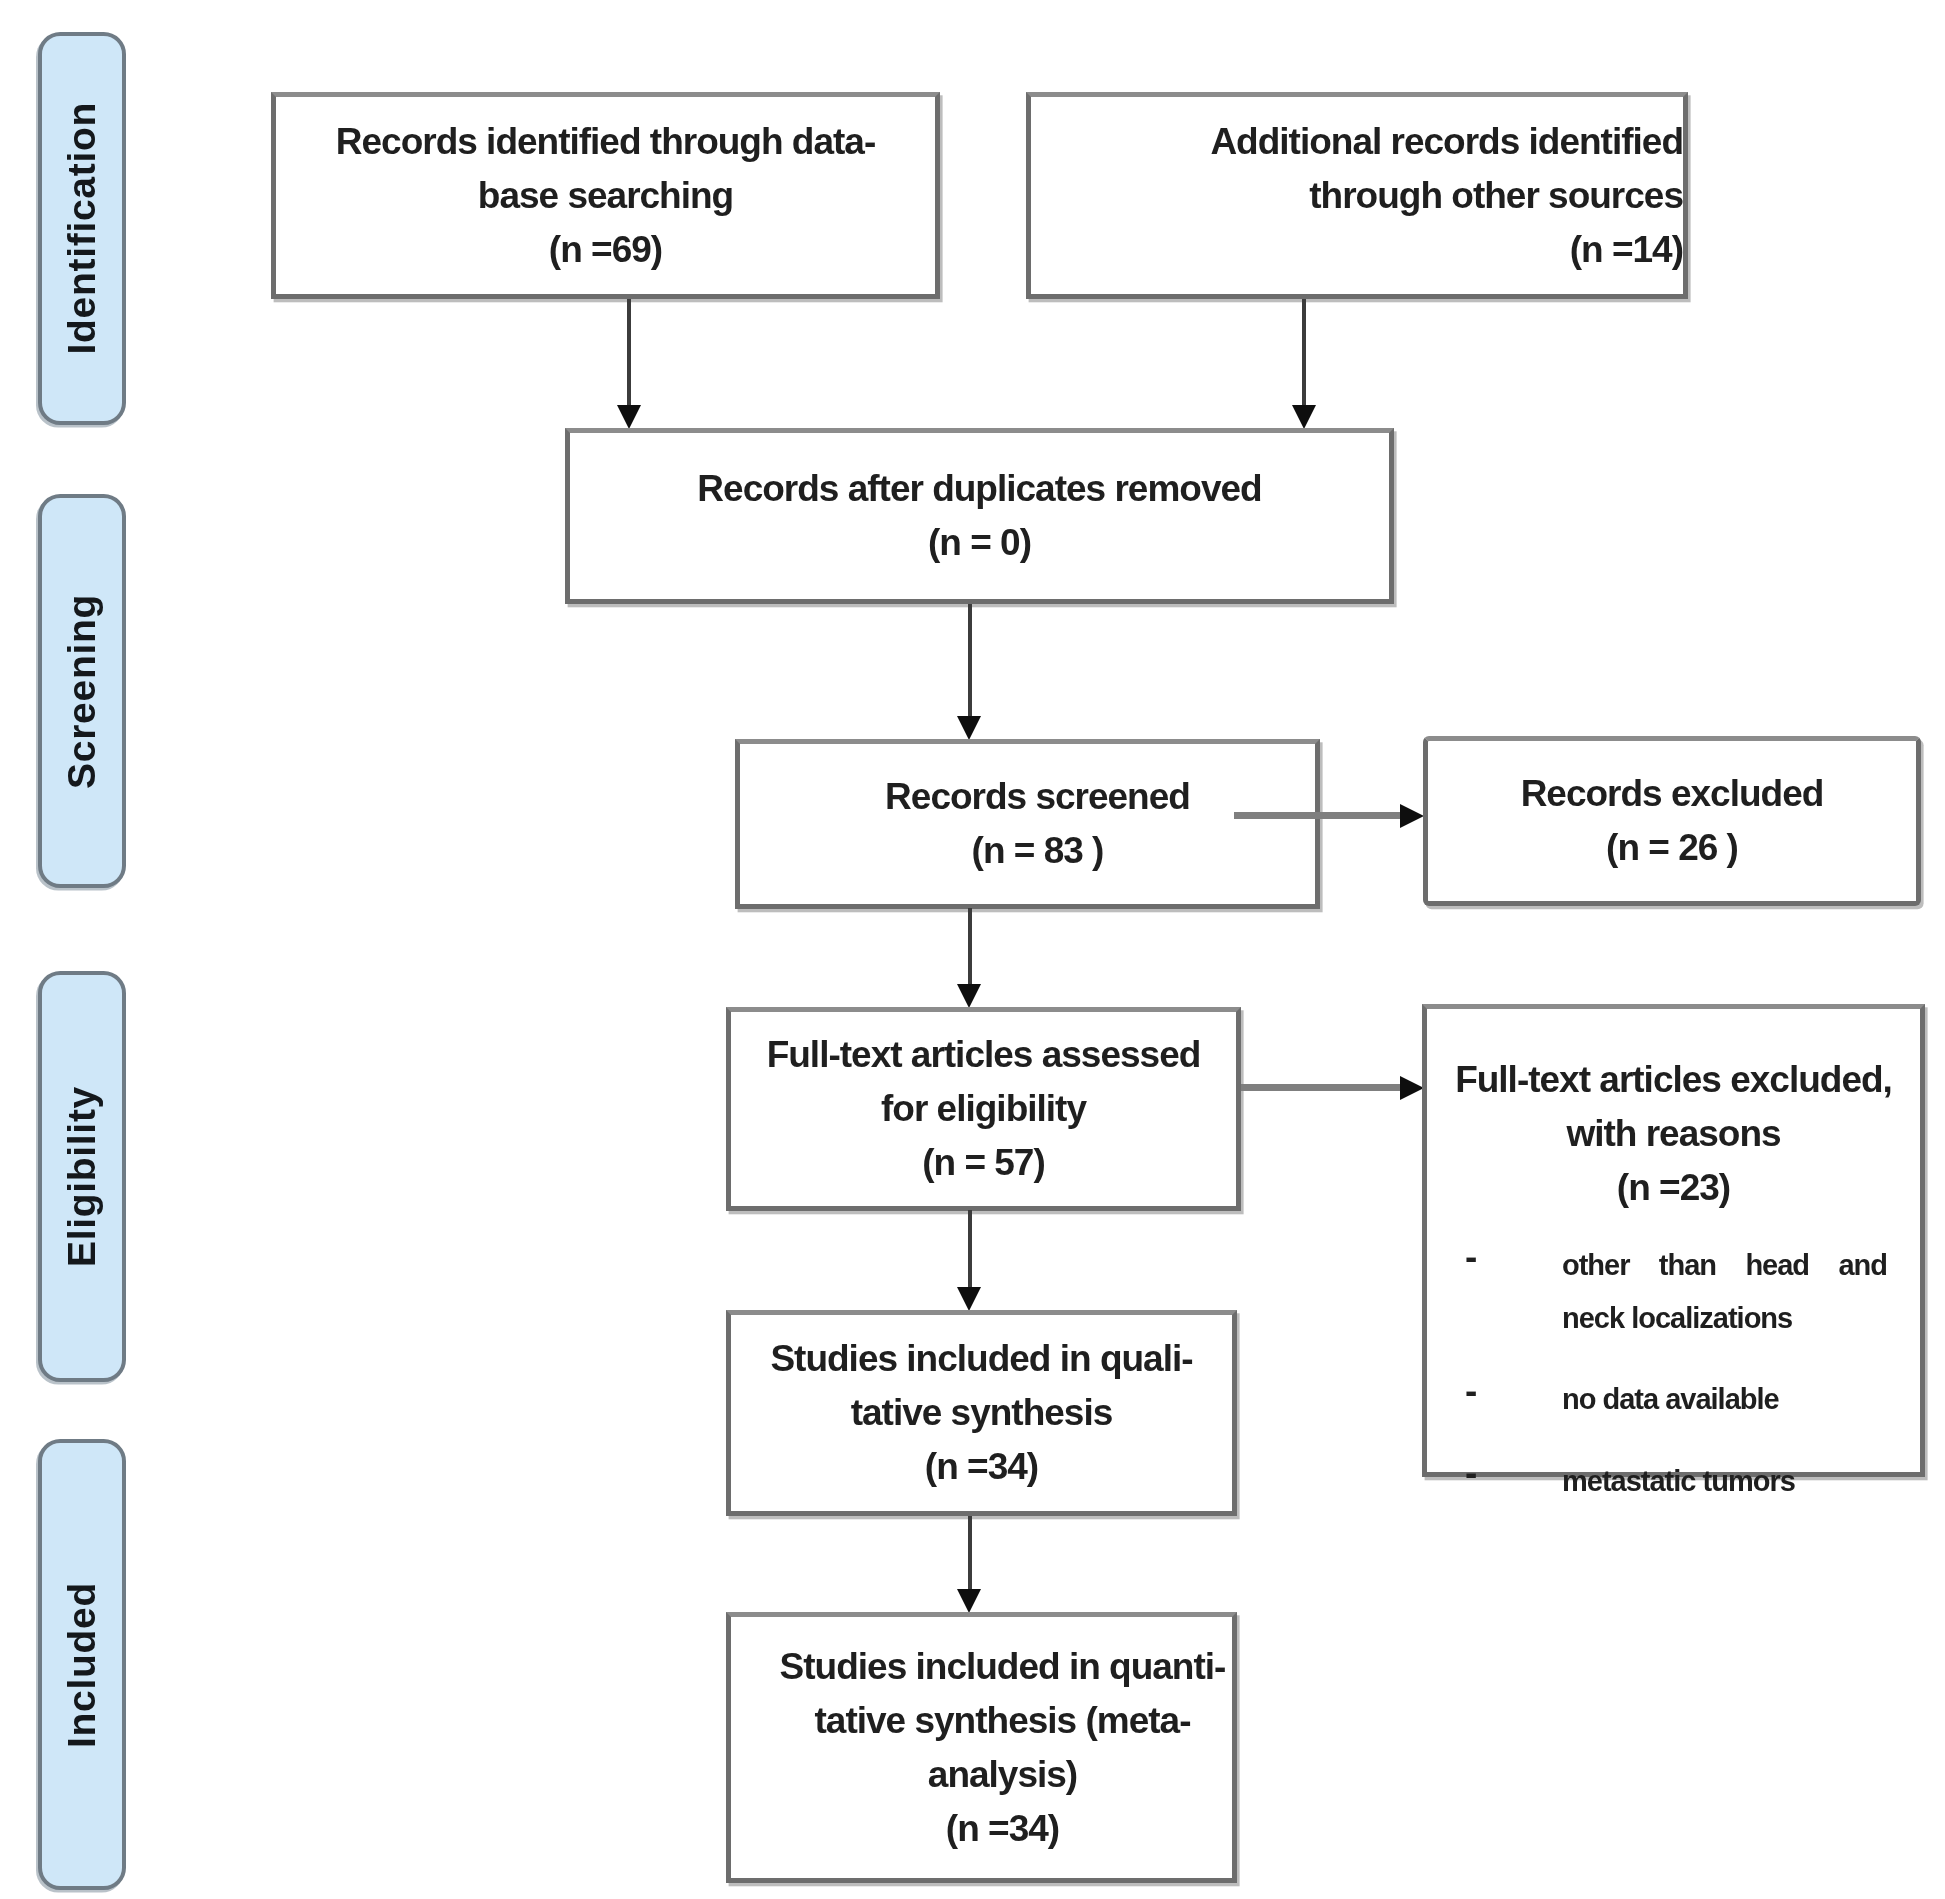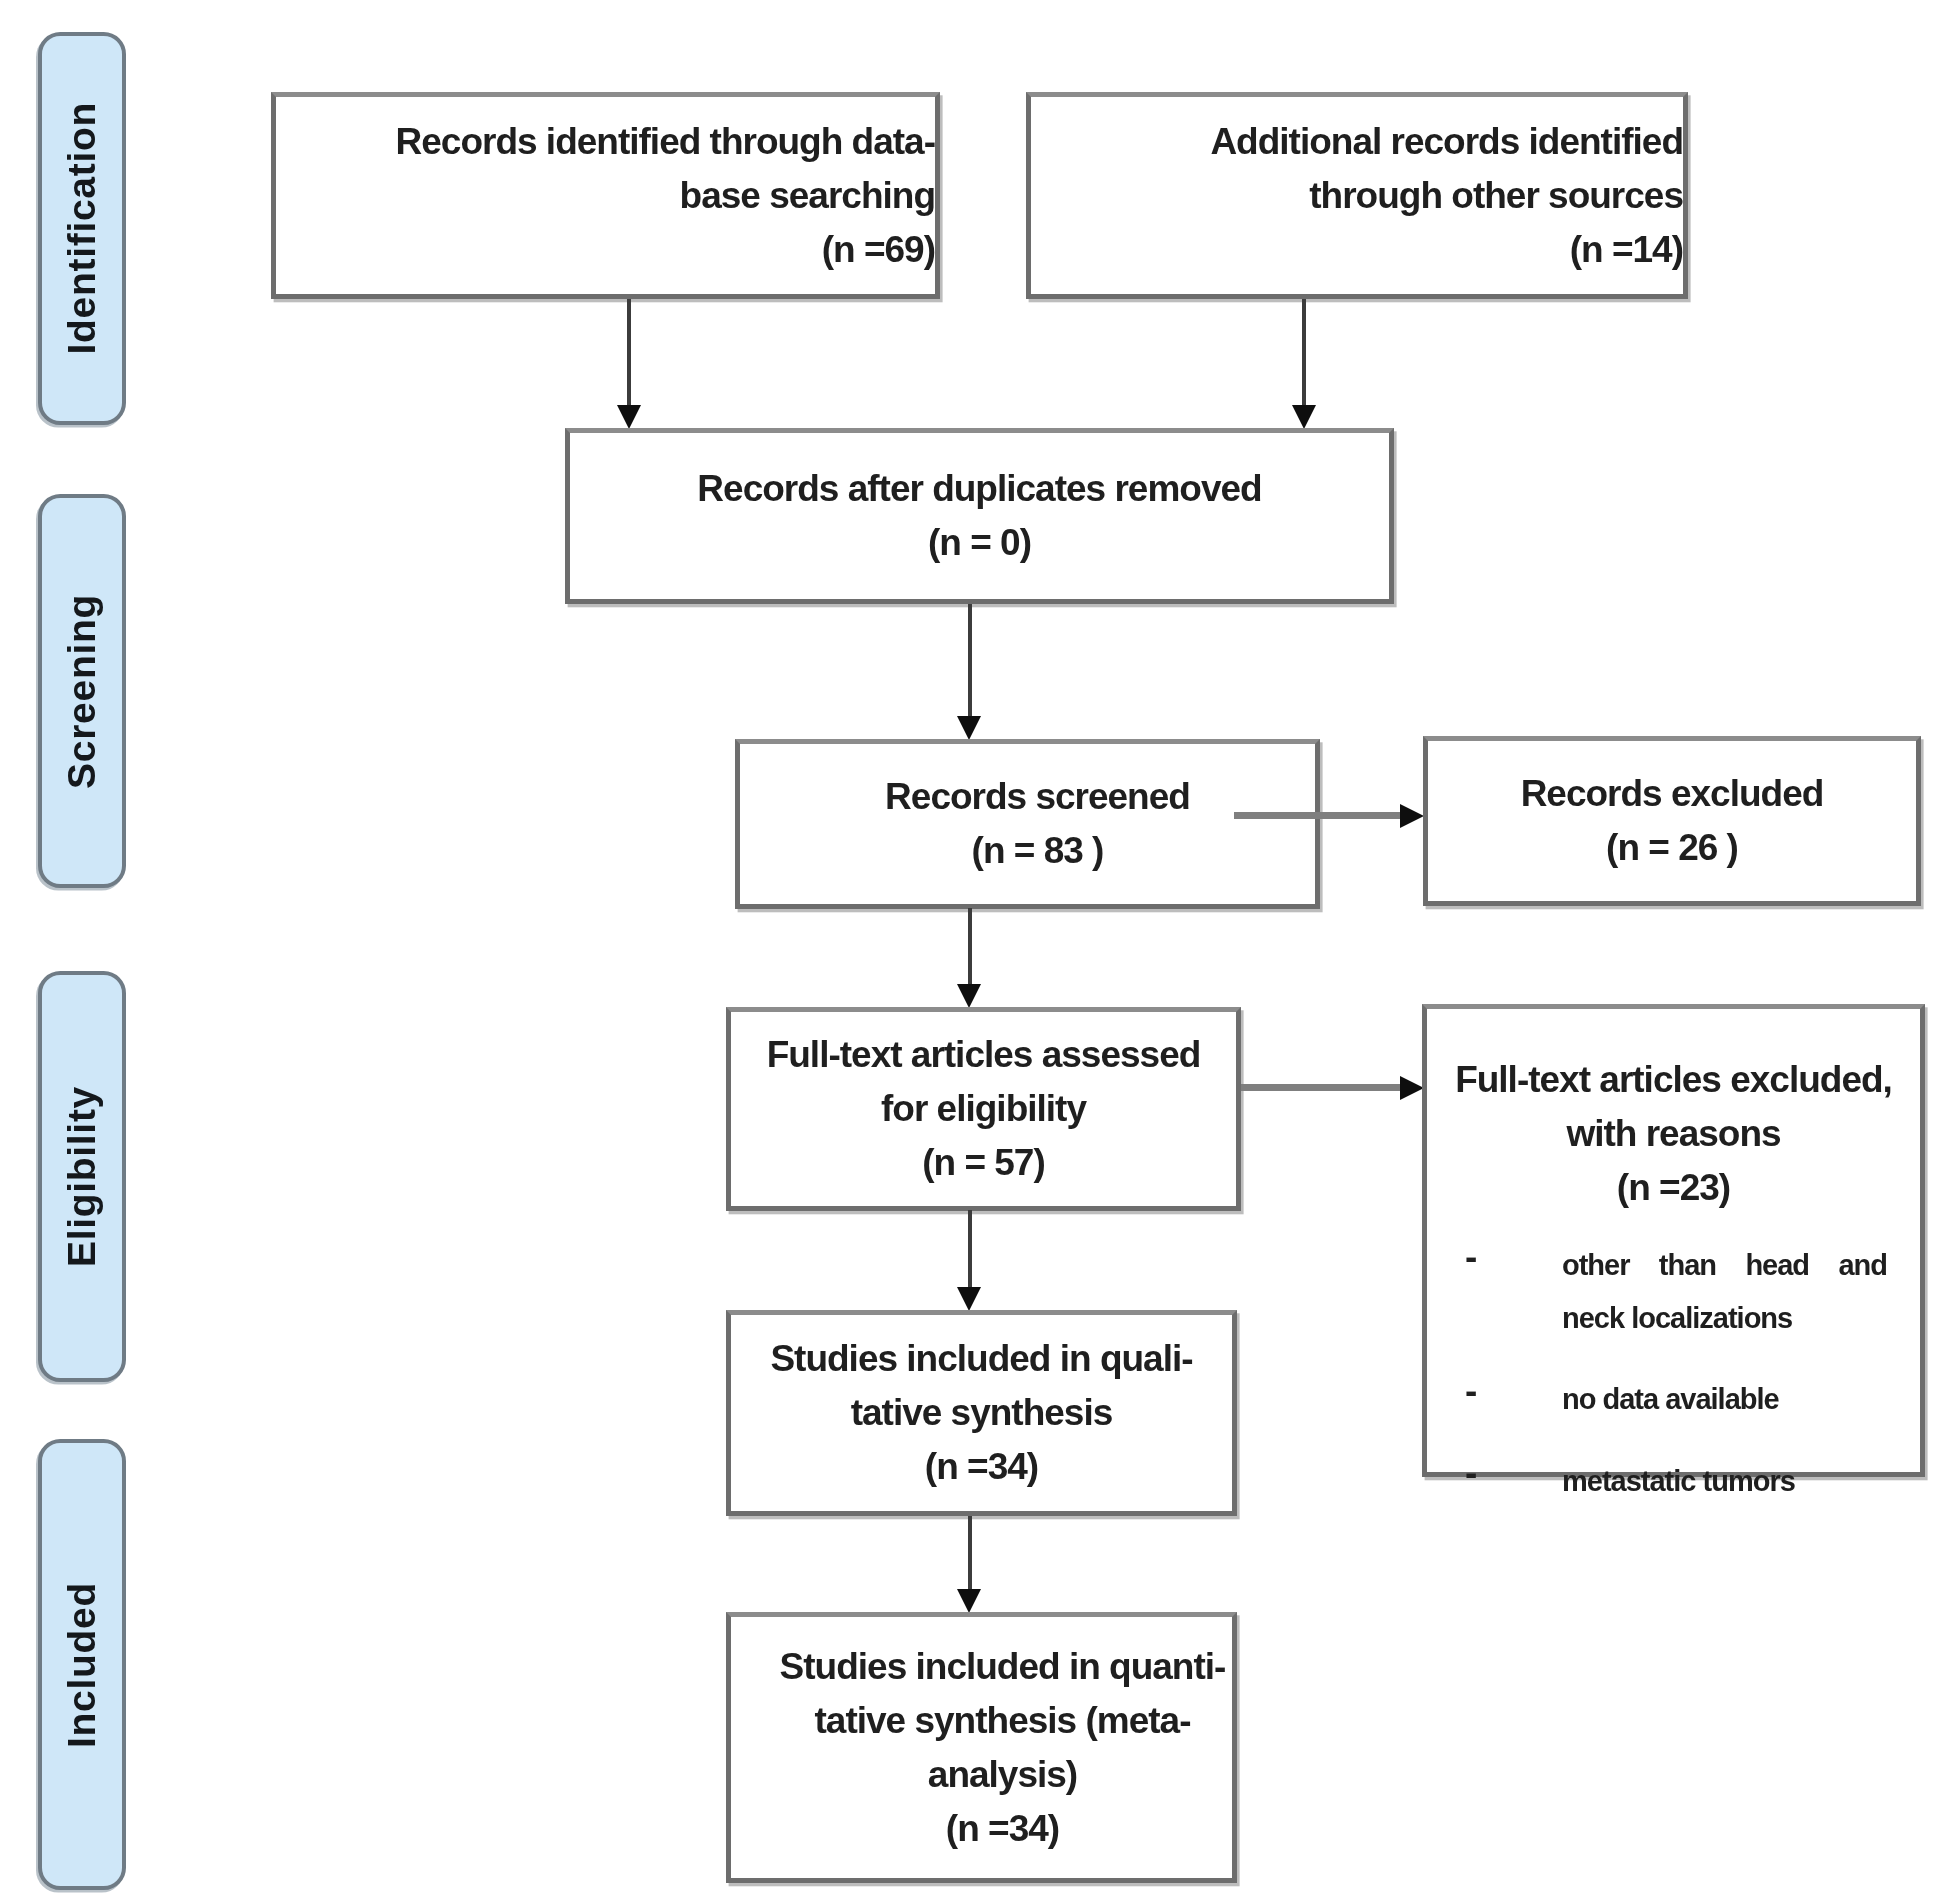--- a/index.html
+++ b/index.html
@@ -123,21 +123,21 @@
   <div class="stage" style="top:494px;height:394px;">
     <div class="stage-label">Screening</div>
   </div>
   <div class="stage" style="top:971px;height:411px;">
     <div class="stage-label">Eligibility</div>
   </div>
   <div class="stage" style="top:1439px;height:451px;">
     <div class="stage-label">Included</div>
   </div>
 
-  <div class="fbox" style="left:271px;top:92px;width:669px;height:207px;align-items:flex-end;">
+  <div class="fbox" style="left:271px;top:92px;width:669px;height:207px;">
     <span class="line">Records identified through data-</span>
     <span class="line">base searching</span>
     <span class="line">(n =69)</span>
   </div>
   <div class="fbox" style="left:1026px;top:92px;width:662px;height:207px;align-items:flex-end;">
     <span class="line">Additional records identified</span>
     <span class="line">through other sources</span>
     <span class="line">(n =14)</span>
   </div>
 
@@ -161,21 +161,21 @@
   </div>
 
   <div class="fbox" style="left:735px;top:739px;width:585px;height:170px;padding-left:20px;">
     <span class="line">Records screened</span>
     <span class="line">(n = 83 )</span>
   </div>
   <div>
     <div class="hline" style="left:1234px;top:812px;width:167px;"></div>
     <div class="head-right" style="left:1400px;top:804px;"></div>
   </div>
-  <div class="fbox" style="left:1423px;top:736px;width:498px;height:170px;">
+  <div class="fbox" style="left:1423px;top:736px;width:498px;height:170px;border-radius:6px;">
     <span class="line">Records excluded</span>
     <span class="line">(n = 26 )</span>
   </div>
 
   <div>
     <div class="vline" style="left:968px;top:908px;height:76px;"></div>
     <div class="head-down" style="left:957px;top:984px;"></div>
   </div>
 
   <div class="fbox" style="left:726px;top:1007px;width:515px;height:204px;">

